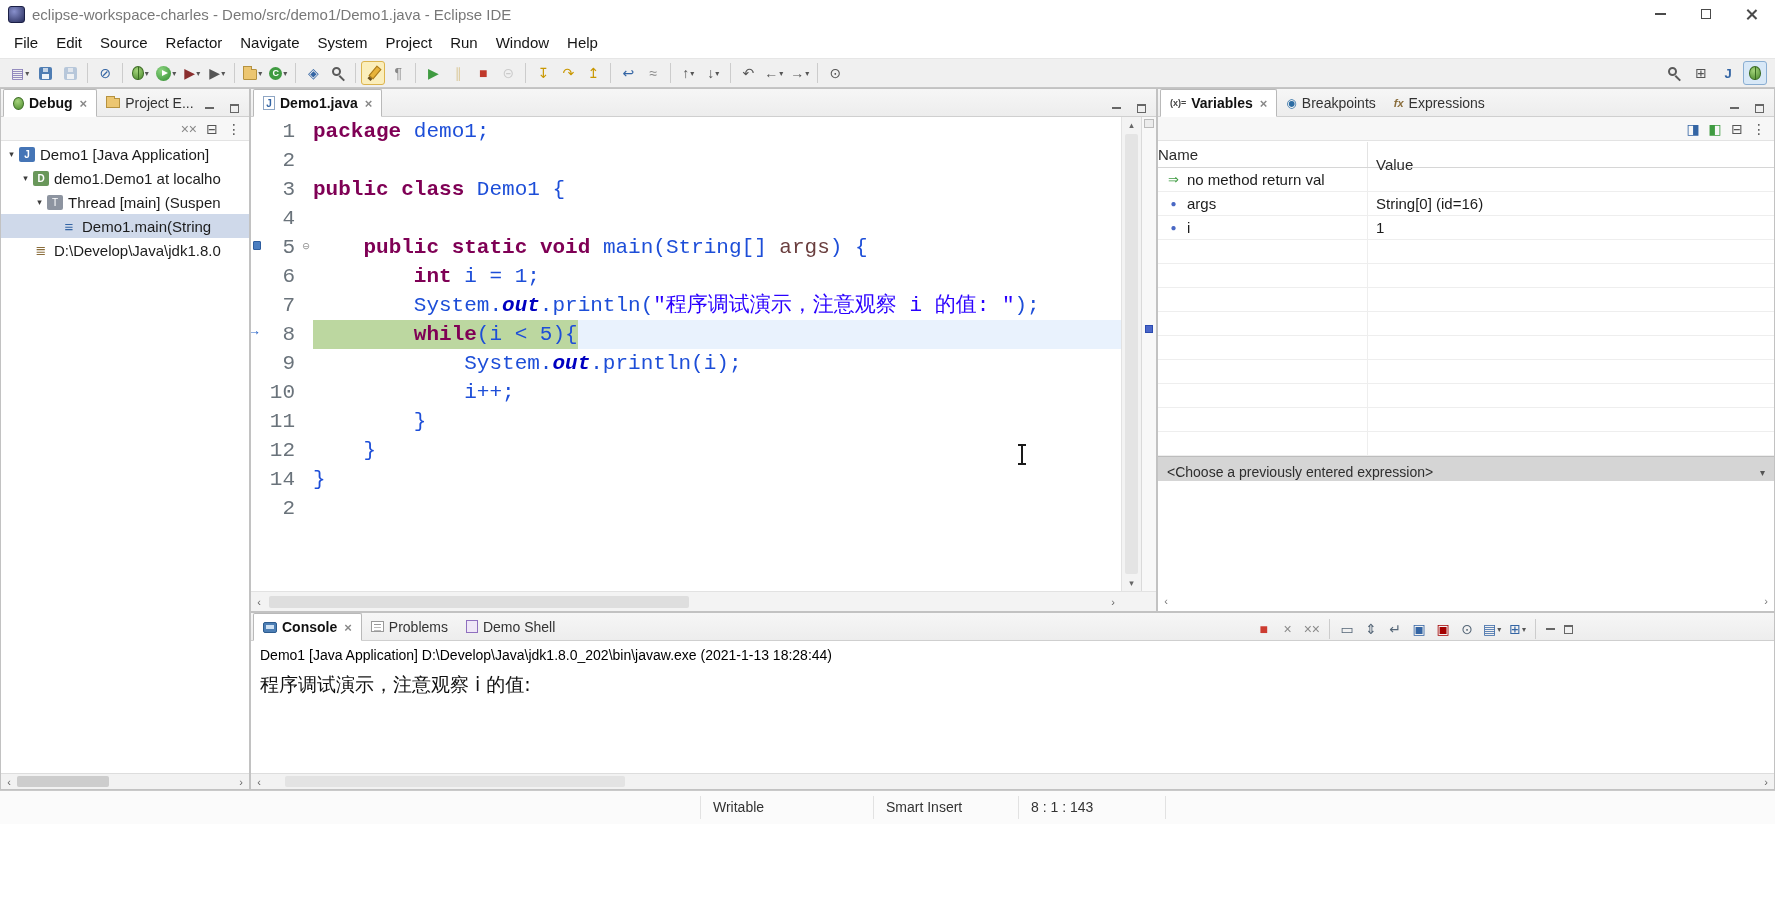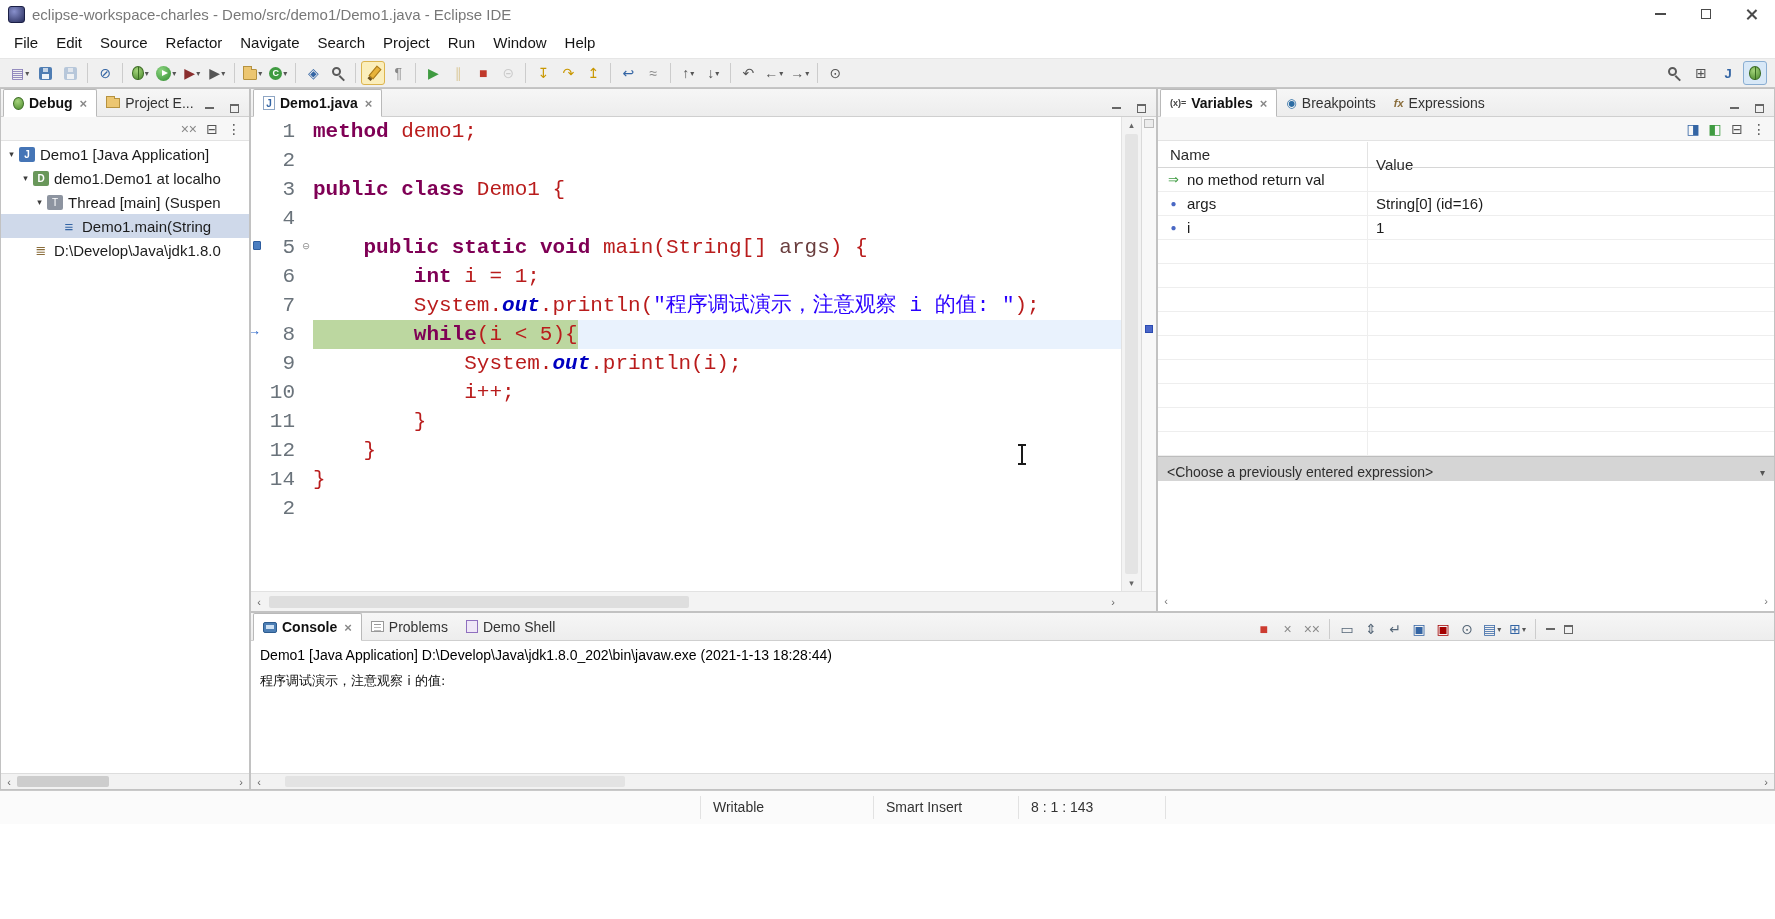--- a/index.html
+++ b/index.html
@@ -116,63 +116,63 @@
   .cl { display:flex; height:29px; }
   .ann { width:12px; flex:none; position:relative; }
   .ipmark { position:absolute; left:-1px; top:3px; font-size:14px; color:#2b66c9; font-weight:bold; }
   .rangemark { position:absolute; left:2px; top:8px; width:8px; height:9px; background:#4a7dc0; border:1px solid #2d5c9e; border-radius:1px; }
   .ln { width:36px; flex:none; text-align:right; color:#6a737b; padding-right:4px; line-height:29px; font-size:21px; }
   .fold { width:14px; flex:none; color:#9a9a9a; font-size:12px; text-align:center; line-height:29px; }
   .ct { flex:1; white-space:pre; line-height:29px; min-width:0; }
   .cl.cur .ct { background:#e9f2fd; }
   .ipgreen { display:inline-block; background:#bcd7a0; }
   .tk-kw { color:#7f0055; font-weight:bold; }
-  .tk-pl { color:#b91c1c; }
+  .tk-pl { color:#1d4ed8; }
   .tk-str { color:#2a00ff; }
   .tk-fld { color:#0000c0; font-style:italic; font-weight:bold; }
   .tk-prm { color:#6a3e3e; }
 
   .ed-vscroll { position:absolute; top:28px; right:15px; width:20px; bottom:20px; background:#f3f3f3; border-left:1px solid #e2e2e2; }
   .sarrv { position:absolute; left:0; width:100%; height:16px; text-align:center; color:#666; font-size:9px; line-height:16px; }
   .vthumb { position:absolute; left:3px; right:3px; top:17px; bottom:17px; background:#e4e4e4; border-radius:2px; }
   .ed-overview { position:absolute; top:28px; right:0; width:15px; bottom:20px; background:#f8f8f8; border-left:1px solid #dadada; }
   .ov-top { position:absolute; top:2px; left:2px; right:2px; height:9px; border:1px solid #bbb; background:#ececec; }
   .ov-ip { position:absolute; top:208px; left:3px; width:8px; height:8px; background:#4a66c9; border:1px solid #2b4bb0; }
   .ed-hscroll { position:absolute; left:0; right:35px; bottom:0; height:20px; background:#f3f3f3; border-top:1px solid #e2e2e2; display:flex; align-items:center; }
   .ed-hscroll .sarrh { line-height:20px; }
   .ed-hscroll .hthumb { top:4px; height:12px; left:2px; width:420px; background:#dedede; }
   .ed-corner { position:absolute; right:0; bottom:0; width:35px; height:20px; background:#f3f3f3; border-top:1px solid #e2e2e2; }
   .ibeam { position:absolute; left:770px; top:356px; width:2px; height:19px; background:#1a1a1a; }
   .ibeam::before,.ibeam::after { content:""; position:absolute; left:-3px; width:8px; height:2px; background:#1a1a1a; }
   .ibeam::before { top:-1px; } .ibeam::after { bottom:-1px; }
 
   
   .vhead { position:absolute; top:53px; left:0; right:0; height:26px; display:flex; align-items:center; border-bottom:1px solid #d6d6d6; font-size:15px; color:#2a2a2a; background:#fff; }
-  .vh-name { width:210px; padding-left:12px; border-right:1px solid #e3e3e3; height:100%; display:flex; align-items:center; }
+  .vh-name { width:210px; padding-left:0; border-right:1px solid #e3e3e3; height:100%; display:flex; align-items:center; }
   .vh-val { flex:1; padding-left:8px;margin-top:20px; }
   .vbody { position:absolute; top:79px; left:0; right:0; }
   .vrow { height:24px; display:flex; align-items:center; border-bottom:1px solid #eeeeee; font-size:15px; color:#1c1c1c; }
   .vr-name { width:210px; height:100%; display:flex; align-items:center; gap:6px; padding-left:8px; border-right:1px solid #eeeeee; overflow:hidden; white-space:nowrap; }
   .vr-val { flex:1; padding-left:8px; white-space:nowrap; overflow:hidden; }
   .vicon { width:15px; flex:none; display:inline-flex; align-items:center; justify-content:center; }
   .vi-return { color:#3f9b41; font-size:13px; }
   .vi-variable { color:#4a68c4; font-size:10px; }
   .choose-bar { position:absolute; left:0; right:0; top:367px; height:32px; background:#d5d5d5; border-top:1px solid #bdbdbd; border-bottom:1px solid #bdbdbd;
                 display:flex; align-items:center; padding:4px 9px; font-size:14px; color:#2e2e2e; }
   .choose-chev { margin-left:auto; color:#555; font-size:10px; }
   .vdetail { position:absolute; left:0; right:0; top:392px; bottom:20px; background:#fff; }
   .vs-scrollrow { position:absolute; left:0; right:0; bottom:0; height:20px; display:flex; justify-content:space-between; align-items:center; background:#fff; }
   .vs-scrollrow .sarrh { color:#777; }
 
   
   .c-right { margin-left:auto; display:flex; align-items:center; gap:2px; padding-right:198px; }
   .c-right .tbtn { height:22px; min-width:22px; }
   .c-content { position:absolute; top:28px; left:0; right:0; bottom:16px; background:#fff; padding:6px 9px; overflow:hidden; }
   .c-line1 { font-size:14px; color:#000; white-space:nowrap; }
-  .c-line2 { margin-top:9px; font-size:13px; color:#101010; font-family:"DejaVu Sans","Liberation Sans",sans-serif; }
+  .c-line2 { margin-top:9px; font-size:19px; color:#101010; font-family:"DejaVu Sans","Liberation Sans",sans-serif; }
   .console-hscroll .hthumb { left:18px; width:340px; background:#e3e3e3; }
 
   
   .statusbar { position:absolute; left:0; top:790px; width:1775px; height:34px; background:#fbfbfb; border-top:1px solid #c9c9c9; font-size:14px; color:#333; }
   .sb-item { position:absolute; top:8px; white-space:nowrap; }
   .sb-writable { left:713px; } .sb-insert { left:886px; } .sb-pos { left:1031px; }
   .sb-sep { position:absolute; top:5px; width:1px; height:23px; background:#e2e2e2; }
 </style>
 </head>
 <body>
@@ -192,21 +192,21 @@
       </div>
   </div>
 </div>
 
 <div class="menubar">
     <div class="menu-item">File</div>
     <div class="menu-item">Edit</div>
     <div class="menu-item">Source</div>
     <div class="menu-item">Refactor</div>
     <div class="menu-item">Navigate</div>
-    <div class="menu-item">Search</div>
+    <div class="menu-item">System</div>
     <div class="menu-item">Project</div>
     <div class="menu-item">Run</div>
     <div class="menu-item">Window</div>
     <div class="menu-item">Help</div>
   </div>
 
 <div class="toolbar">
   <div class="tb-left">
       <span class="tbtn drop">
         <span class="icg" style="color: rgb(122, 111, 176);">▤</span>
@@ -419,21 +419,21 @@
       <span class="pbtn">
           <span class="gmax2"></span>
         </span>
     </div>
   </div>
   <div class="ed-content">
       <div class="cl">
         <span class="ann"></span>
         <span class="ln">1</span>
         <span class="fold"></span>
-        <span class="ct"><span class="tk-kw">method</span><span class="tk-pl"> demo1;</span></span>
+        <span class="ct"><span class="tk-kw">package</span><span class="tk-pl"> demo1;</span></span>
       </div>
       <div class="cl">
         <span class="ann"></span>
         <span class="ln">2</span>
         <span class="fold"></span>
         <span class="ct"></span>
       </div>
       <div class="cl">
         <span class="ann"></span>
         <span class="ln">3</span>

